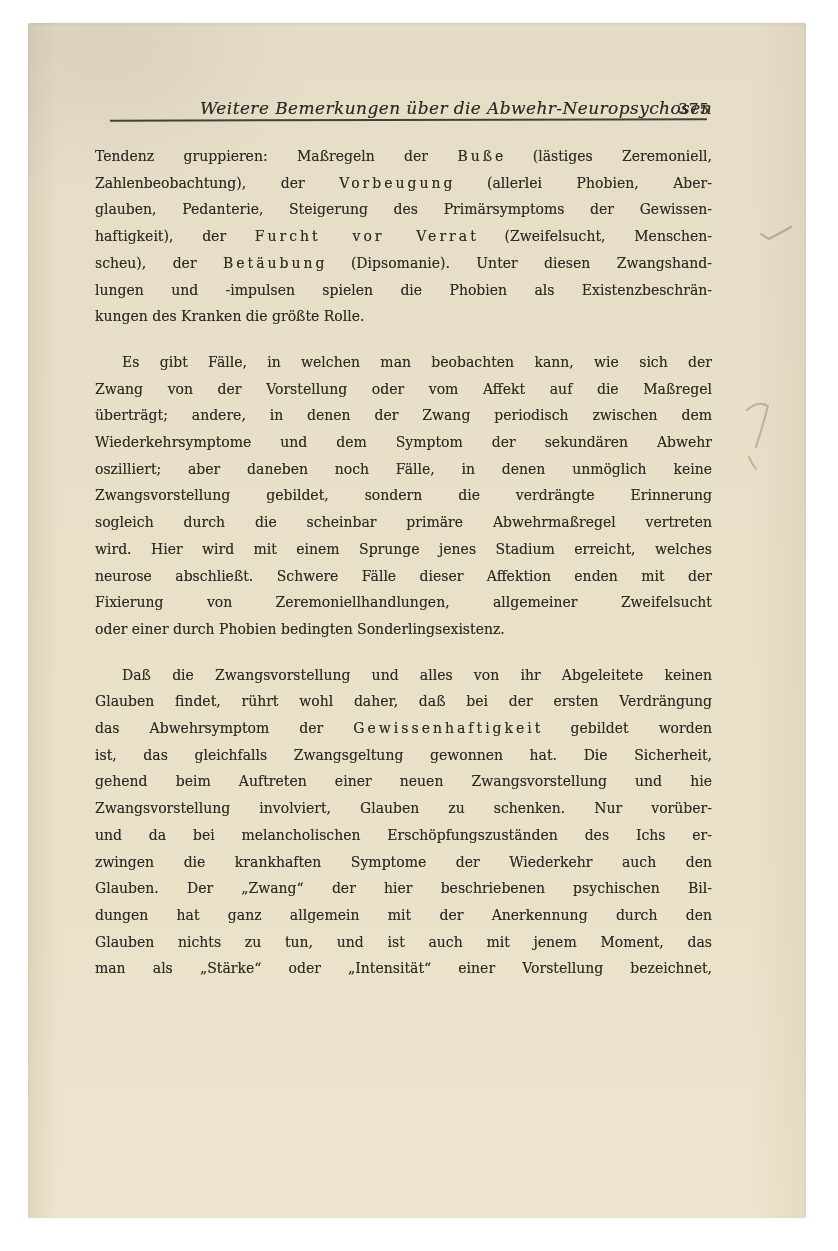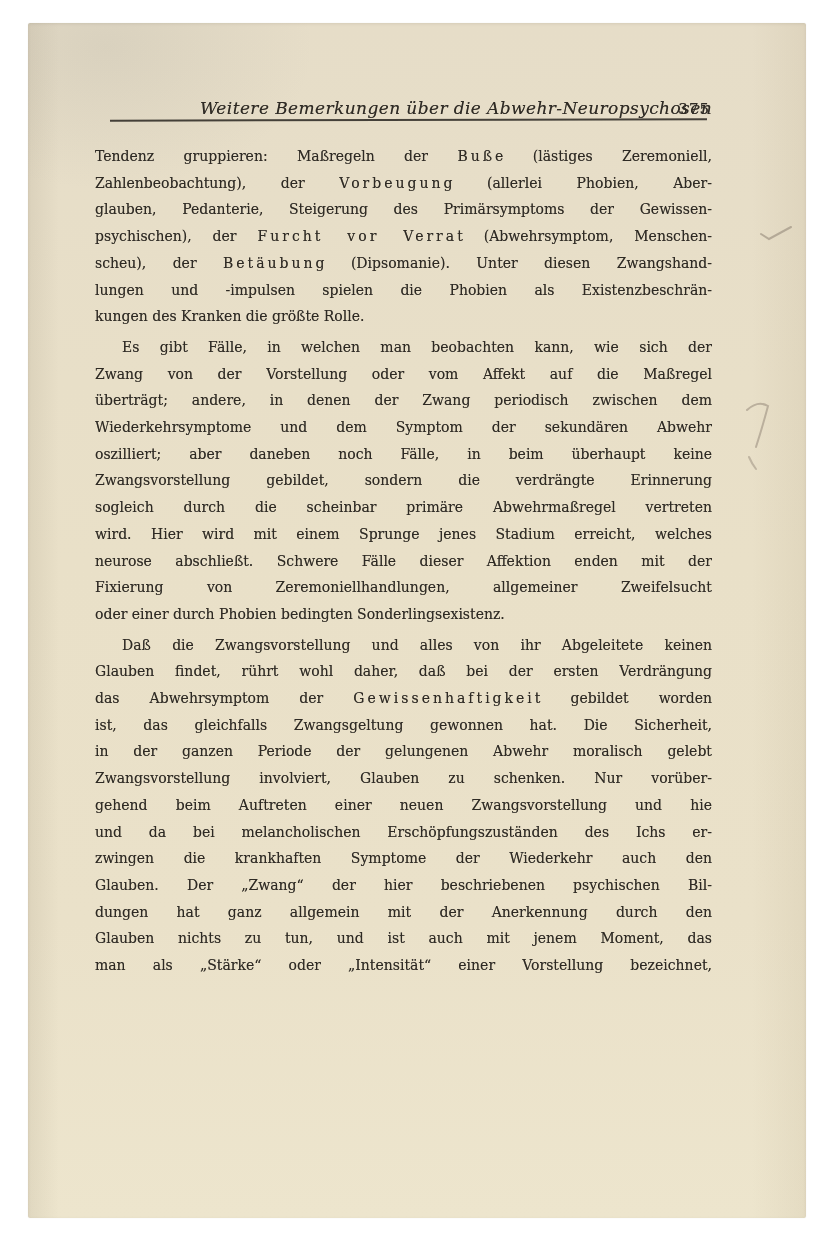--- a/index.html
+++ b/index.html
@@ -35,21 +35,21 @@
   .header-rule{
     position:absolute;left:82px;top:96px;width:597px;height:2px;
     background:var(--ink,#35302a);opacity:0.88;
     transform:rotate(-0.12deg);
   }
   .page-body{
     position:absolute;left:67px;top:120px;width:617px;
     font-size:14px;line-height:26.7px;color:var(--ink,#2e2a24);
     text-shadow:0 0 0.5px rgba(46,42,36,0.5);
   }
-  .para + .para{margin-top:4px;}
+  .para + .para{margin-top:19px;}
   .line{
     text-align:justify;
     text-align-last:justify;
     -moz-text-align-last:justify;
     white-space:normal;
   }
   .line.no-just{text-align-last:left;-moz-text-align-last:left;}
   .line.indent{text-indent:27px;}
   .sp{letter-spacing:3px;margin-right:-3px;}
   .pencil-marks{position:absolute;left:0;top:0;width:778px;height:1195px;pointer-events:none;}
@@ -64,46 +64,45 @@
     <div class="page-number">375</div>
   </div>
 
   <div class="header-rule"></div>
 
   <div class="page-body">
       <div class="para">
         <div class="line"><span>Tendenz gruppieren: Maßregeln der </span><span class="sp">Buße</span><span> (lästiges Zeremoniell,</span></div>
         <div class="line"><span>Zahlenbeobachtung), der </span><span class="sp">Vorbeugung</span><span> (allerlei Phobien, Aber-</span></div>
         <div class="line"><span>glauben, Pedanterie, Steigerung des Primärsymptoms der Gewissen-</span></div>
-        <div class="line"><span>psychischen), der </span><span class="sp">Furcht vor Verrat</span><span> (Abwehrsymptom, Menschen-</span></div>
+        <div class="line"><span>haftigkeit), der </span><span class="sp">Furcht vor Verrat</span><span> (Zweifelsucht, Menschen-</span></div>
         <div class="line"><span>scheu), der </span><span class="sp">Betäubung</span><span> (Dipsomanie). Unter diesen Zwangshand-</span></div>
         <div class="line"><span>lungen und -impulsen spielen die Phobien als Existenzbeschrän-</span></div>
         <div class="line no-just"><span>kungen des Kranken die größte Rolle.</span></div>
       </div>
       <div class="para">
         <div class="line indent"><span>Es gibt Fälle, in welchen man beobachten kann, wie sich der</span></div>
         <div class="line"><span>Zwang von der Vorstellung oder vom Affekt auf die Maßregel</span></div>
         <div class="line"><span>überträgt; andere, in denen der Zwang periodisch zwischen dem</span></div>
         <div class="line"><span>Wiederkehrsymptome und dem Symptom der sekundären Abwehr</span></div>
-        <div class="line"><span>oszilliert; aber daneben noch Fälle, in beim überhaupt keine</span></div>
+        <div class="line"><span>oszilliert; aber daneben noch Fälle, in denen unmöglich keine</span></div>
         <div class="line"><span>Zwangsvorstellung gebildet, sondern die verdrängte Erinnerung</span></div>
         <div class="line"><span>sogleich durch die scheinbar primäre Abwehrmaßregel vertreten</span></div>
         <div class="line"><span>wird. Hier wird mit einem Sprunge jenes Stadium erreicht, welches</span></div>
         <div class="line"><span>neurose abschließt. Schwere Fälle dieser Affektion enden mit der</span></div>
         <div class="line"><span>Fixierung von Zeremoniellhandlungen, allgemeiner Zweifelsucht</span></div>
         <div class="line no-just"><span>oder einer durch Phobien bedingten Sonderlingsexistenz.</span></div>
       </div>
       <div class="para">
         <div class="line indent"><span>Daß die Zwangsvorstellung und alles von ihr Abgeleitete keinen</span></div>
         <div class="line"><span>Glauben findet, rührt wohl daher, daß bei der ersten Verdrängung</span></div>
         <div class="line"><span>das Abwehrsymptom der </span><span class="sp">Gewissenhaftigkeit</span><span> gebildet worden</span></div>
         <div class="line"><span>ist, das gleichfalls Zwangsgeltung gewonnen hat. Die Sicherheit,</span></div>
-        <div class="line"><span>in der ganzen Periode der gelungenen Abwehr moralisch gelebt</span></div>
+        <div class="line"><span>gehend beim Auftreten einer neuen Zwangsvorstellung und hie</span></div>
         <div class="line"><span>Zwangsvorstellung involviert, Glauben zu schenken. Nur vorüber-</span></div>
-        <div class="line"><span>gehend beim Auftreten einer neuen Zwangsvorstellung und hie</span></div>
         <div class="line"><span>und da bei melancholischen Erschöpfungszuständen des Ichs er-</span></div>
         <div class="line"><span>zwingen die krankhaften Symptome der Wiederkehr auch den</span></div>
         <div class="line"><span>Glauben. Der „Zwang“ der hier beschriebenen psychischen Bil-</span></div>
         <div class="line"><span>dungen hat ganz allgemein mit der Anerkennung durch den</span></div>
         <div class="line"><span>Glauben nichts zu tun, und ist auch mit jenem Moment, das</span></div>
         <div class="line"><span>man als „Stärke“ oder „Intensität“ einer Vorstellung bezeichnet,</span></div>
       </div>
     </div>
 
   <svg class="pencil-marks" viewBox="0 0 778 1195" xmlns="http://www.w3.org/2000/svg">

